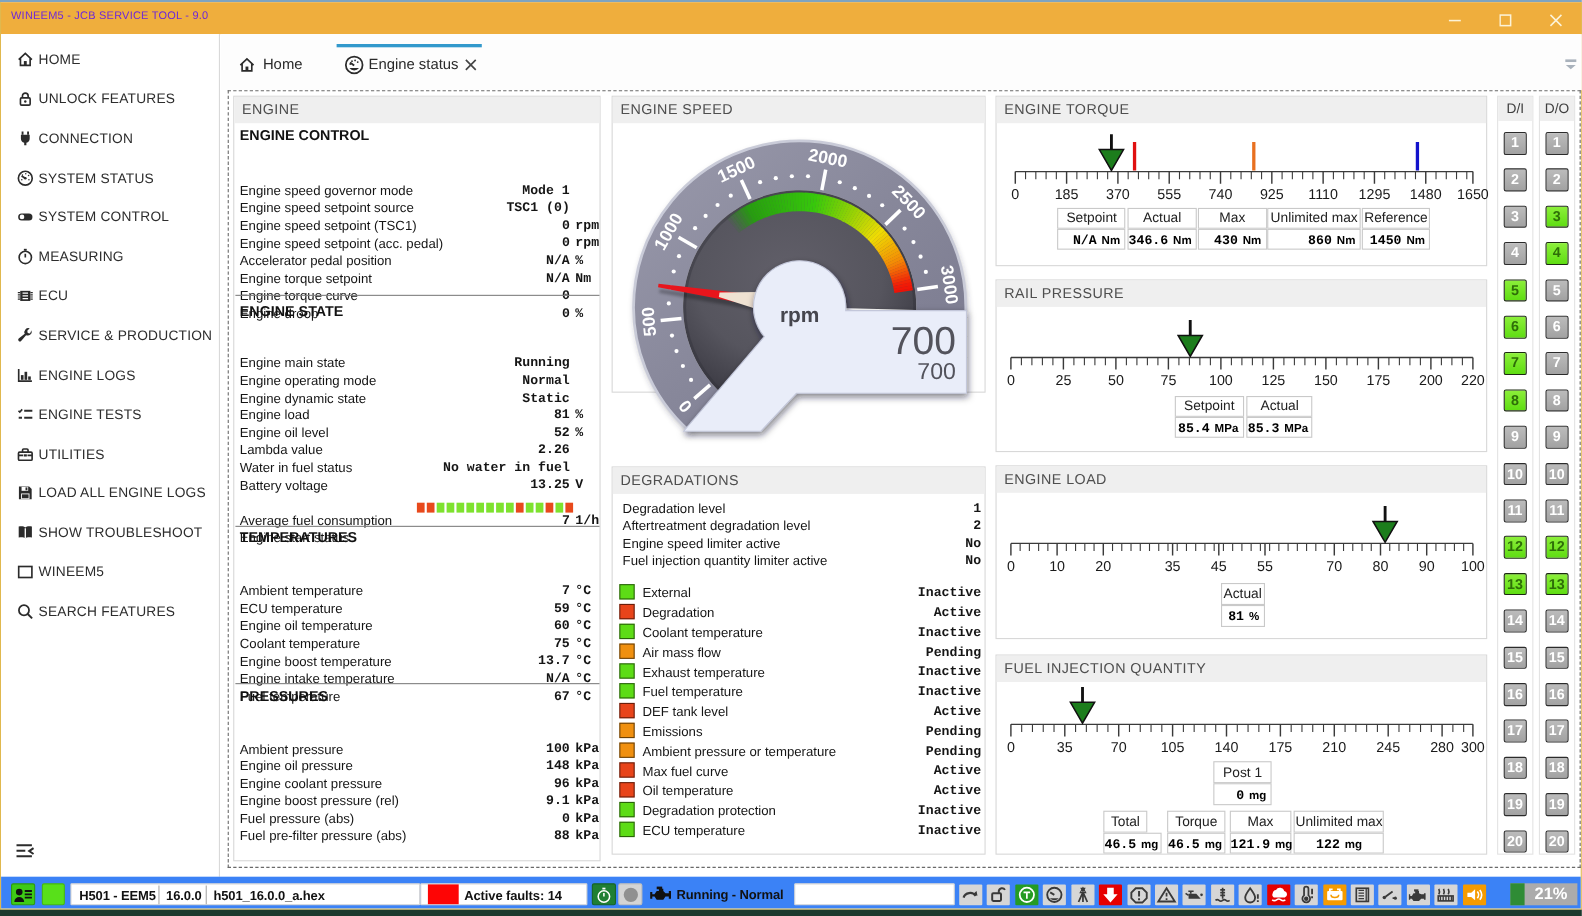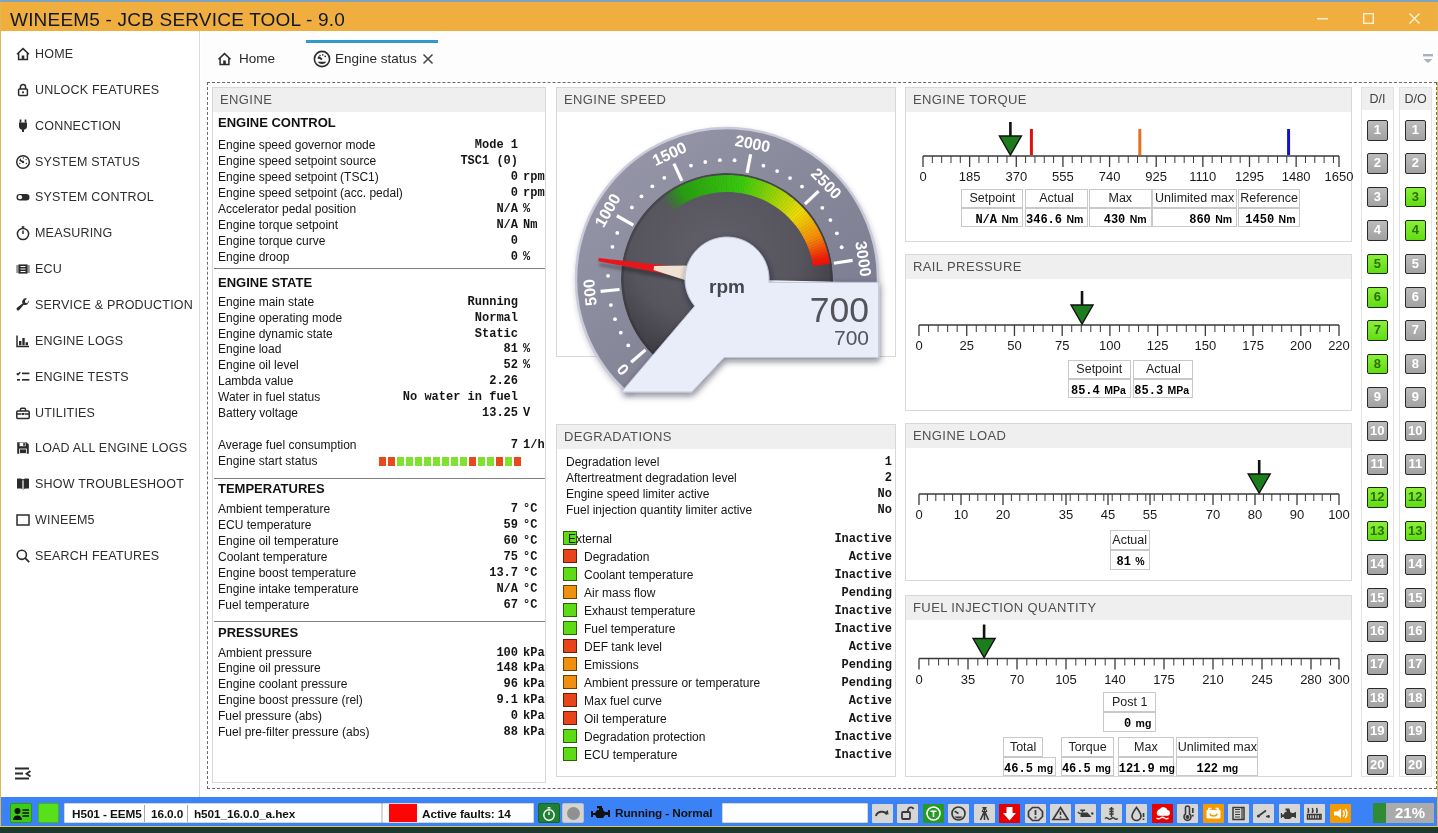--- a/index.html
+++ b/index.html
@@ -1,31 +1,31 @@
 <!DOCTYPE html>
 <html><head><meta charset="utf-8"><style>
 *{margin:0;padding:0;box-sizing:border-box;}
 html,body{width:1438px;height:833px;overflow:hidden;background:#fff;
   font-family:"Liberation Sans",sans-serif;}
 #win{position:absolute;left:0;top:0;width:1438px;height:833px;}
 #topsliver{position:absolute;left:0;top:0;width:1438px;height:2px;background:#7ea4c0;}
 #titlebar{position:absolute;left:0;top:2px;width:1438px;height:29px;background:#efae3d;}
-#titlebar .ttl{position:absolute;left:10px;top:7px;font-size:19px;color:#0f172a;letter-spacing:0.2px;}
+#titlebar .ttl{position:absolute;left:10px;top:7px;font-size:10px;color:#6d28d9;letter-spacing:0.2px;}
 .winbtn{position:absolute;top:0;width:12px;height:29px;color:#fcf3d8;}
 #sidebar{position:absolute;left:1px;top:31px;width:199px;height:766px;background:#fff;border-right:1px solid #d9d9d9;}
 .sbitem{position:absolute;left:0;width:199px;height:36px;}
 .sbitem svg{position:absolute;left:14px;top:10px;}
 .sbitem .t{position:absolute;left:34px;top:11px;font-size:12.5px;color:#2d2d2d;letter-spacing:0.2px;}
 #tabbar{position:absolute;left:201px;top:31px;width:1237px;height:51px;background:#fdfdfd;}
 .tabt{font-size:13.5px;color:#2a2a2a;}
 #content{position:absolute;left:207px;top:82px;width:1230px;height:707px;border:1px dashed #6a6a6a;background:#fff;}
 .panel{position:absolute;background:#fff;border:1px solid #d8d8d8;}
 .phead{position:absolute;left:0;top:0;right:0;height:24px;background:#efefef;color:#4f4f4f;font-size:13px;letter-spacing:0.4px;line-height:24px;padding-left:7px;}
 .sect{position:absolute;font-weight:bold;font-size:13px;color:#111;}
-.row{position:absolute;height:16px;line-height:16px;font-size:12px;color:#151515;}
+.row{position:absolute;height:16px;line-height:16px;font-size:12px;color:#151515;margin-top:28px;}
 .row .lab{position:absolute;left:5px;top:0;}
 .row .val{position:absolute;right:29px;top:0;font-family:"Liberation Mono",monospace;font-weight:bold;font-size:12px;}
 .row .unit{position:absolute;left:310px;top:0;font-family:"Liberation Mono",monospace;font-weight:bold;font-size:12px;}
 .divider{position:absolute;left:1px;width:331px;height:0;border-top:1px solid #808080;}
 .cell{position:absolute;border:1px solid #c9c9c9;background:#fff;font-size:12.5px;color:#222;text-align:center;white-space:nowrap;}
 .cellv{position:absolute;border:1px solid #c9c9c9;background:#fff;text-align:right;white-space:nowrap;}
 .cellv .mv{font-family:"Liberation Mono",monospace;font-weight:bold;font-size:12px;color:#000;}
 .cellv .mu{font-family:"Liberation Sans",sans-serif;font-weight:bold;font-size:10.5px;color:#000;}
 .drow{position:absolute;height:16px;line-height:16px;font-size:12px;color:#151515;width:340px;}
 .drow .lab{position:absolute;top:0;}
@@ -548,21 +548,21 @@
       <div class="drow" style="top:60.5px">
         <span class="lab" style="left:9px">Engine speed limiter active</span>
         <span class="val">No</span>
       </div>
       <div class="drow" style="top:76.5px">
         <span class="lab" style="left:9px">Fuel injection quantity limiter active</span>
         <span class="val">No</span>
       </div>
       <div class="drow" style="top:105.7px">
         <div class="dsq" style="left:6px;top:0.5px;background:#5ddc16"></div>
-        <span class="lab" style="left:11px">External</span>
+        <span class="lab" style="left:27px">External</span>
         <span class="val">Inactive</span>
       </div>
       <div class="drow" style="top:123.7px">
         <div class="dsq" style="left:6px;top:0.5px;background:#e8441a"></div>
         <span class="lab" style="left:27px">Degradation</span>
         <span class="val">Active</span>
       </div>
       <div class="drow" style="top:141.7px">
         <div class="dsq" style="left:6px;top:0.5px;background:#5ddc16"></div>
         <span class="lab" style="left:27px">Coolant temperature</span>

